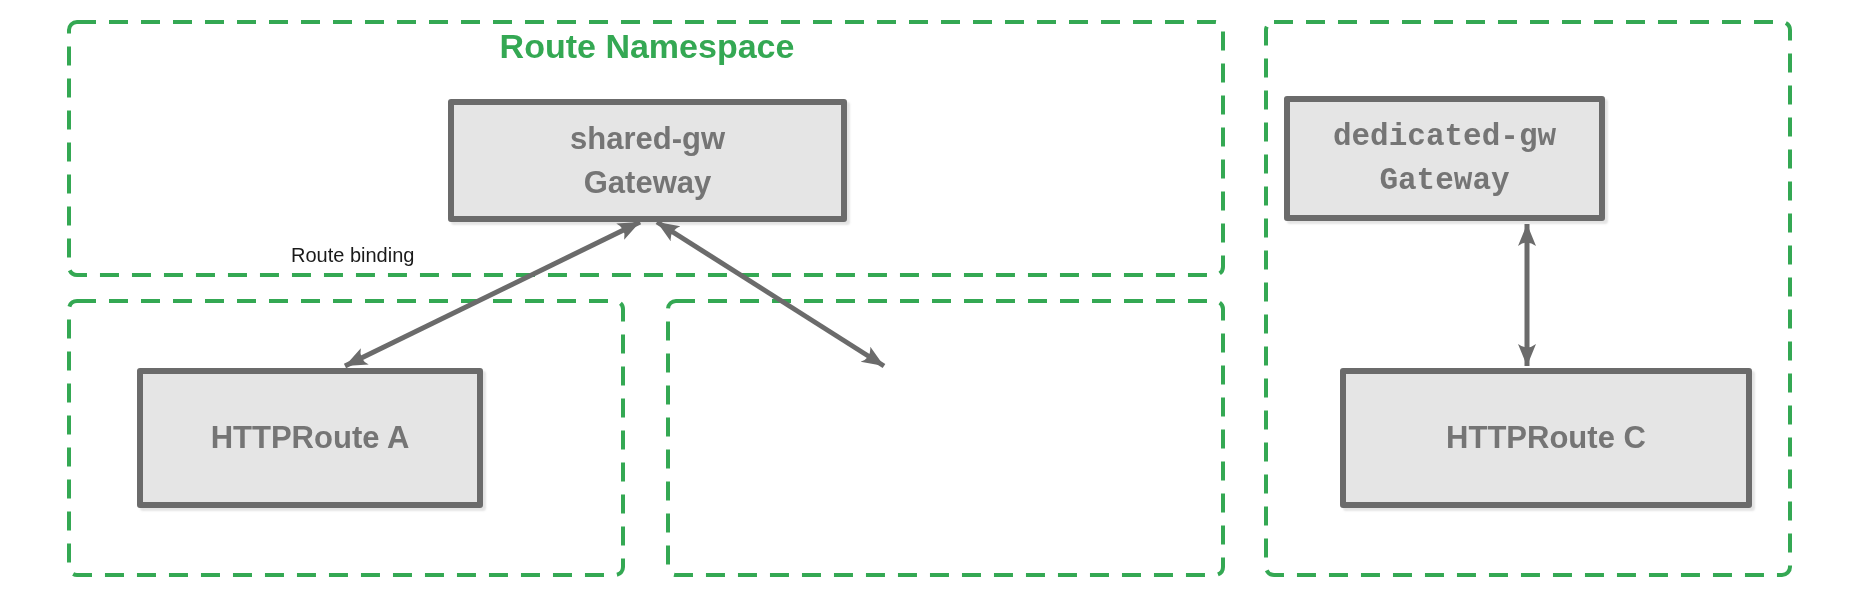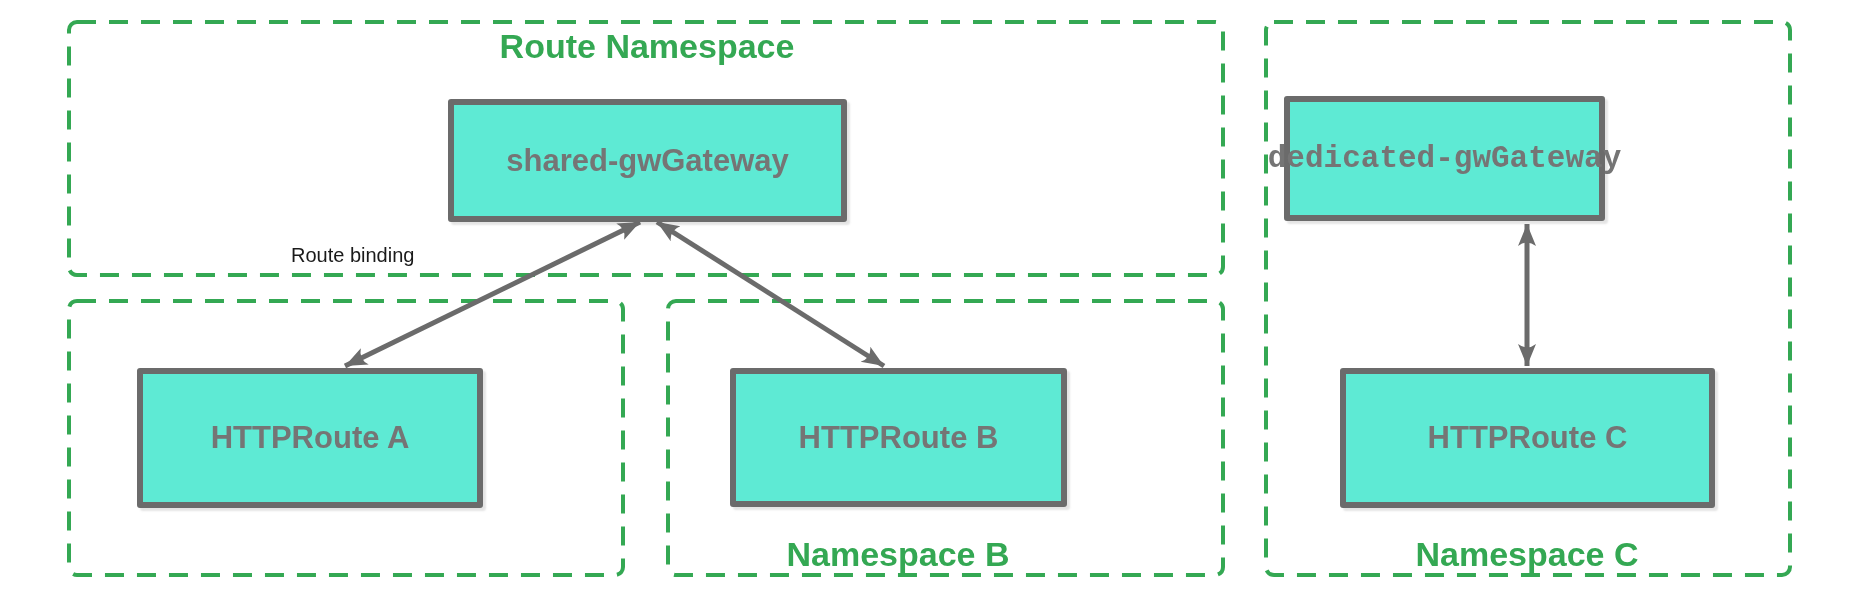--- a/index.html
+++ b/index.html
@@ -32,25 +32,25 @@
     transform: translateX(-50%);
     color: var(--green, #34A853);
     font-size: 34px;
     font-weight: bold;
     white-space: nowrap;
     line-height: 36px;
   }
   .node {
     position: absolute;
     box-sizing: border-box;
-    background: #5eead4;
+    background: #e5e5e5;
     border: 6px solid var(--gray, #6b6b6b);
     border-radius: 3px;
     display: flex;
-    flex-direction: row;
+    flex-direction: column;
     align-items: center;
     justify-content: center;
     box-shadow: 3px 3px 2px rgba(107,107,107,0.18);
   }
   .node-line {
     color: var(--box-text, #757575);
     font-size: 31px;
     font-weight: bold;
     line-height: 44px;
     white-space: nowrap;
@@ -81,40 +81,35 @@
     <rect class="ns-rect" x="69" y="301" width="554" height="274" rx="8"></rect>
     <rect class="ns-rect" x="668" y="301" width="555" height="274" rx="8"></rect>
     <rect class="ns-rect" x="1266" y="22" width="524" height="553" rx="8"></rect>
 
     <line class="edge" x1="640" y1="222" x2="345" y2="366" marker-start="url(#ah)" marker-end="url(#ah)"></line>
     <line class="edge" x1="657" y1="222" x2="884" y2="366" marker-start="url(#ah)" marker-end="url(#ah)"></line>
     <line class="edge" x1="1527" y1="224" x2="1527" y2="366" marker-start="url(#ah)" marker-end="url(#ah)"></line>
   </svg>
 
   <div class="ns-label" style="left:647px;  top:28px;">Route Namespace</div>
-  <div class="ns-label" style="left:898px;  top:536px;">Namespace B</div>
-  <div class="ns-label" style="left:1527px; top:536px;">Namespace C</div>
 
   <div class="node" style="left:448px; top:99px; width:399px; height:123px;">
     <div class="node-line">shared-gw</div>
     <div class="node-line">Gateway</div>
   </div>
 
   <div class="node" style="left:1284px; top:96px; width:321px; height:125px;font-family:Liberation Mono, monospace;">
     <div class="node-line">dedicated-gw</div>
     <div class="node-line">Gateway</div>
   </div>
 
   <div class="node" style="left:137px; top:368px; width:346px; height:140px;">
     <div class="node-line">HTTPRoute A</div>
   </div>
 
-  <div class="node" style="left:730px; top:368px; width:337px; height:139px;">
-    <div class="node-line">HTTPRoute B</div>
-  </div>
 
-  <div class="node" style="left:1340px; top:368px; width:375px; height:140px;">
+  <div class="node" style="left:1340px; top:368px; width:412px; height:140px;">
     <div class="node-line">HTTPRoute C</div>
   </div>
 
   <div class="annotation" style="left:291px; top:238px;">Route binding</div>
 
 </div>
 
 </body></html>

